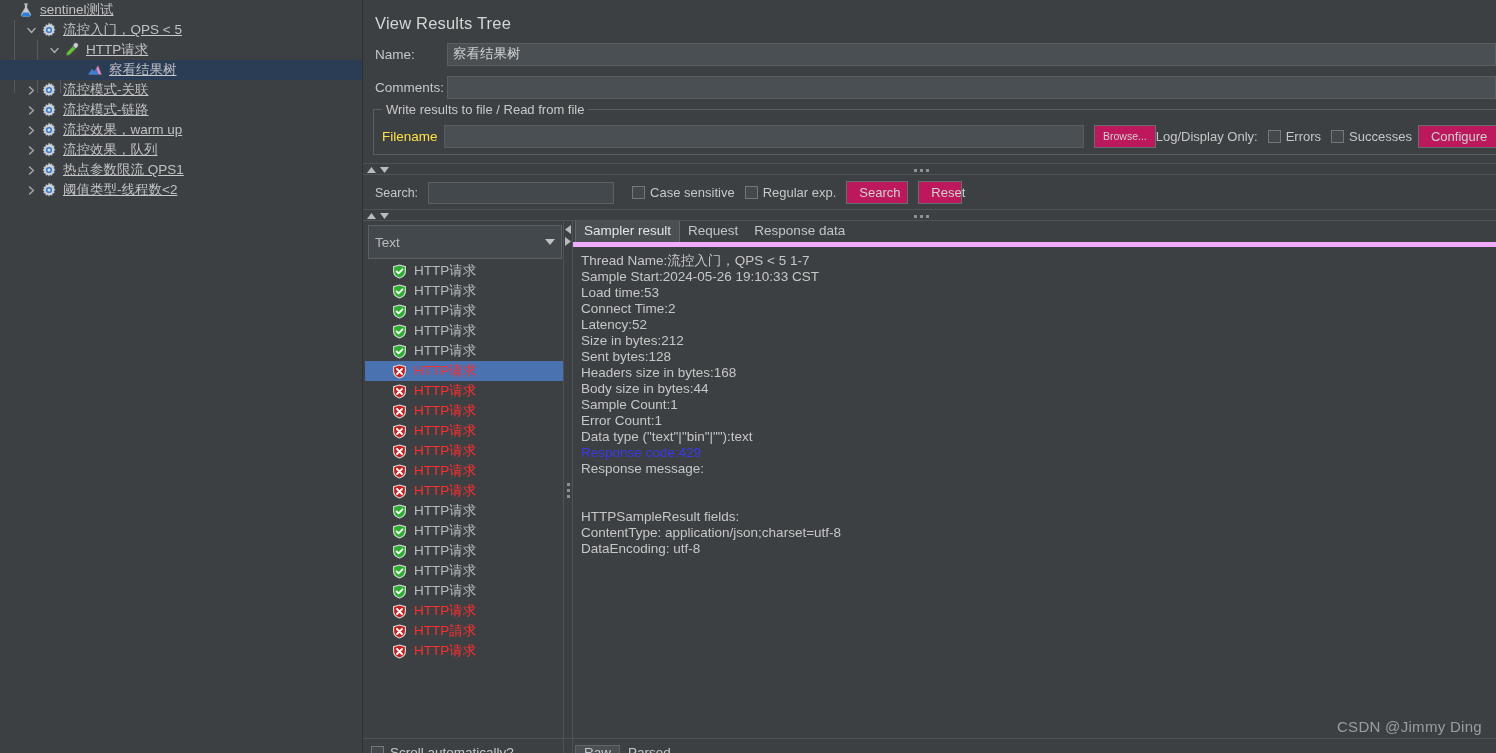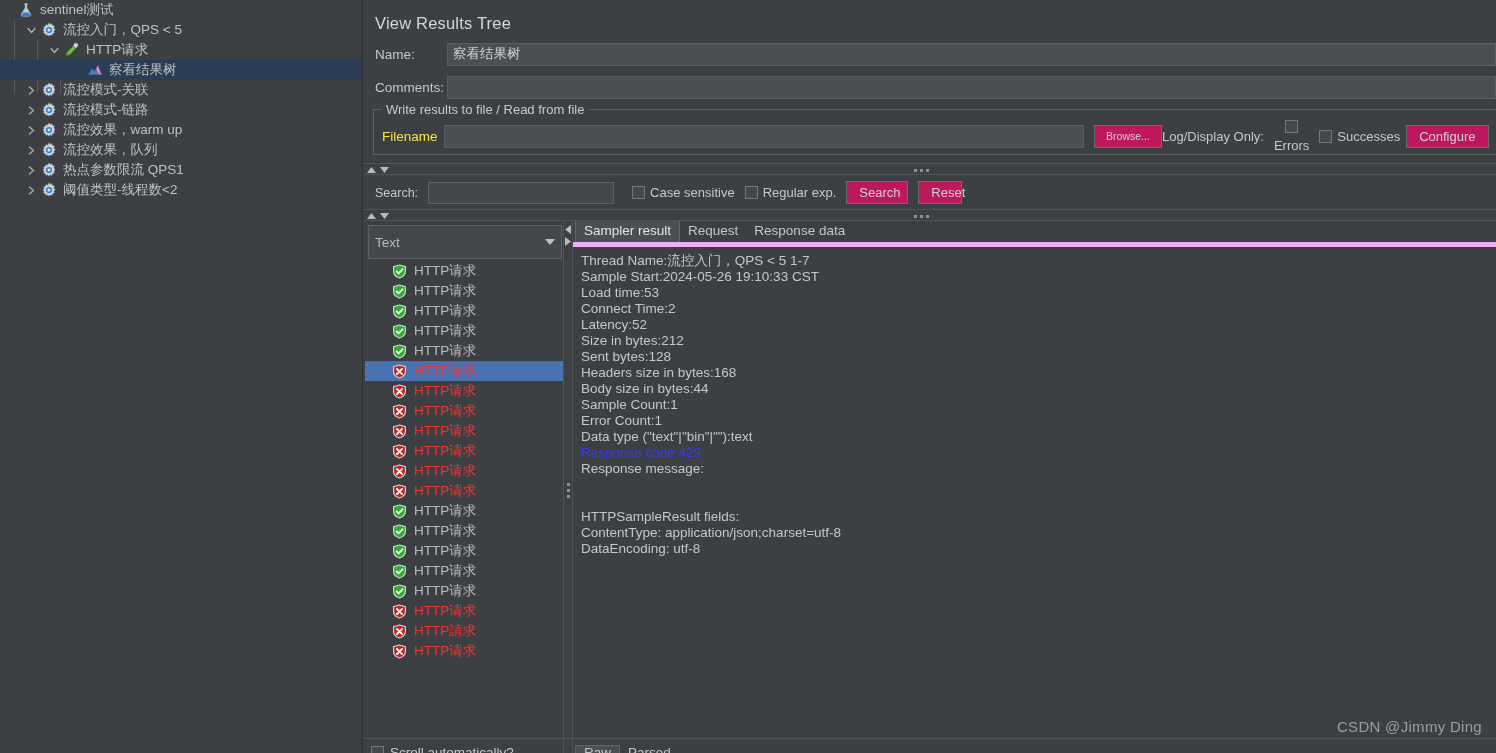--- a/index.html
+++ b/index.html
@@ -15,20 +15,21 @@
   }
   .app { position: relative; width: 1496px; height: 753px; display: flex; }
 
   
   .tree-panel {
     width: 362px; height: 753px;
     background: #3c4043;
     position: relative;
     overflow: hidden;
     flex: 0 0 362px;
+    text-decoration: underline;
   }
   .tree-node {
     position: relative;
     height: 20px;
     display: flex;
     align-items: center;
     white-space: nowrap;
     font-size: 13.5px;
     color: #bfc0c2;
   }
@@ -517,21 +518,21 @@
       <input class="text-input" value="" style="">
     </div>
 
     <div class="groupbox">
       <div class="groupbox-title">Write results to file / Read from file</div>
       <div class="groupbox-row">
         <span style="font-size:13.5px;color:#fde047;width:62px;flex:0 0 62px;">Filename</span>
         <input class="text-input" style="flex: 0 0 640px;" value="">
         <button class="btn small" style="margin-left:10px;width:68px;">Browse...</button>
         <span style="font-size:13px;color:#c6c7c8;margin-left:0;white-space:nowrap;">Log/Display Only:</span>
-        <span class="cbx-wrap" style="margin-left:10px;flex-direction:column;">
+        <span class="cbx-wrap" style="margin-left:10px;">
           <span class="cbx"></span>
           <span>Errors</span>
         </span>
         <span class="cbx-wrap" style="margin-left:10px;">
           <span class="cbx"></span>
           <span>Successes</span>
         </span>
         <button class="btn bigger" style="margin-left:6px;">Configure</button>
       </div>
     </div>

